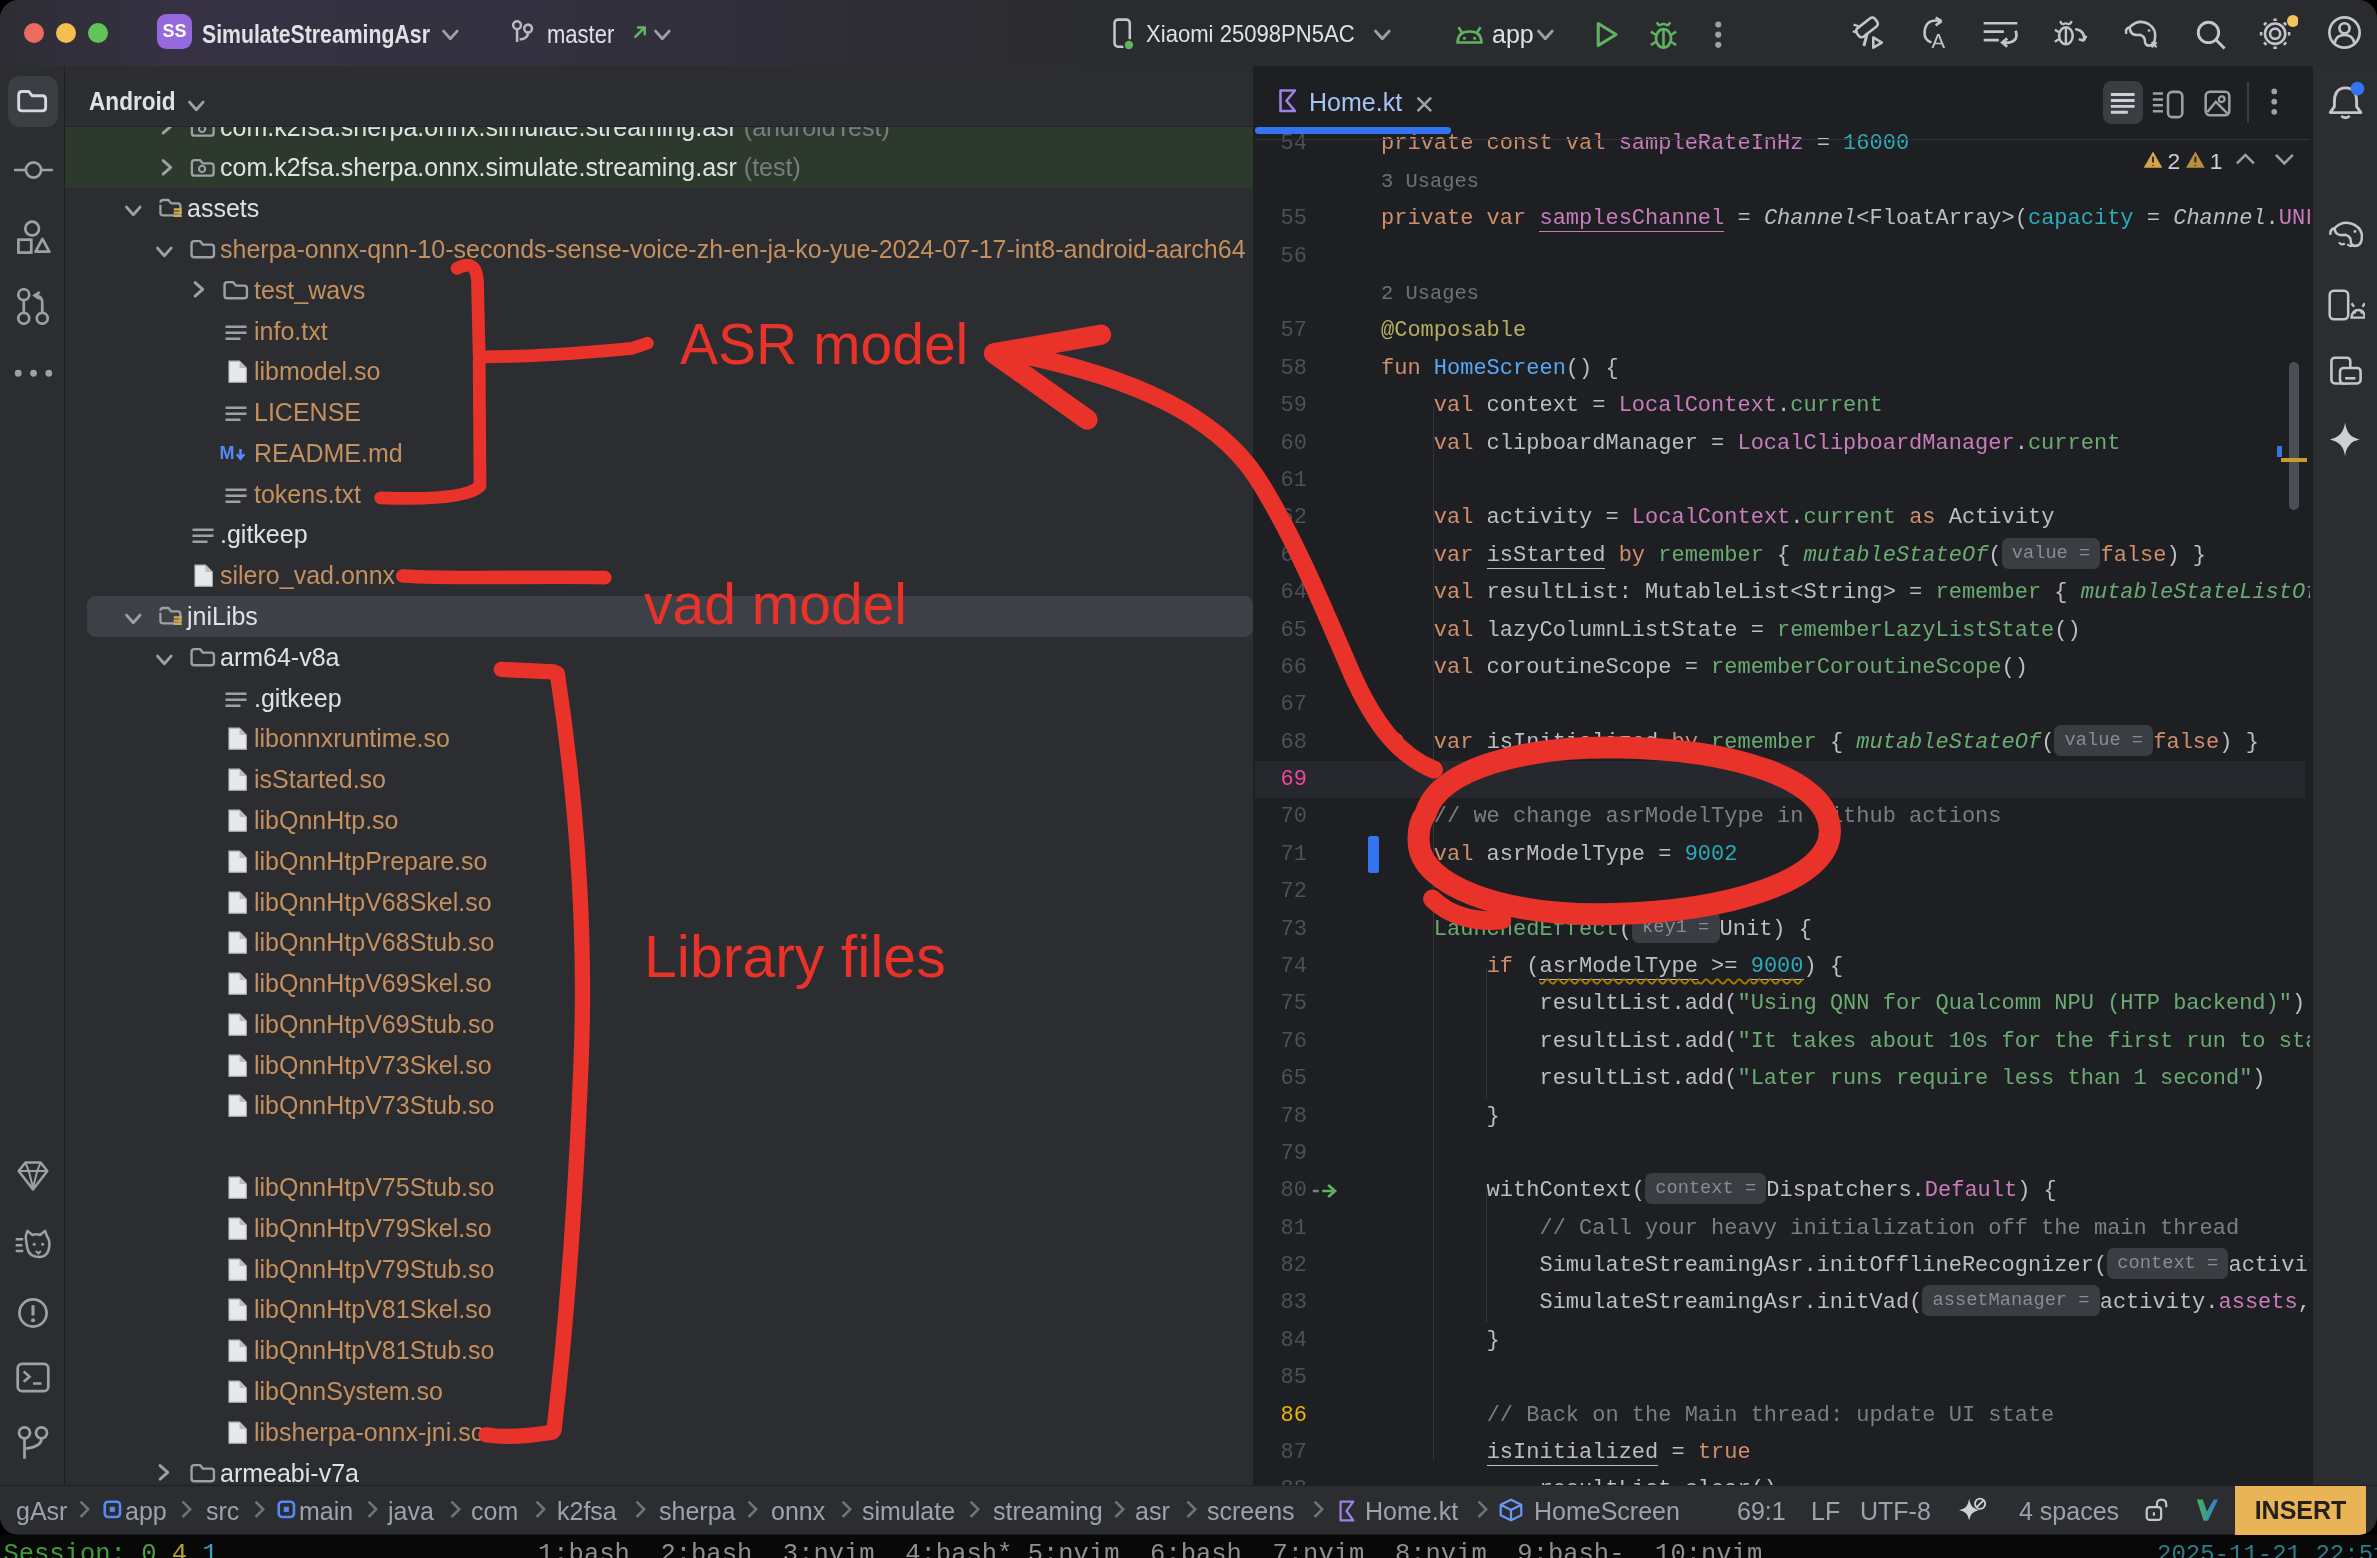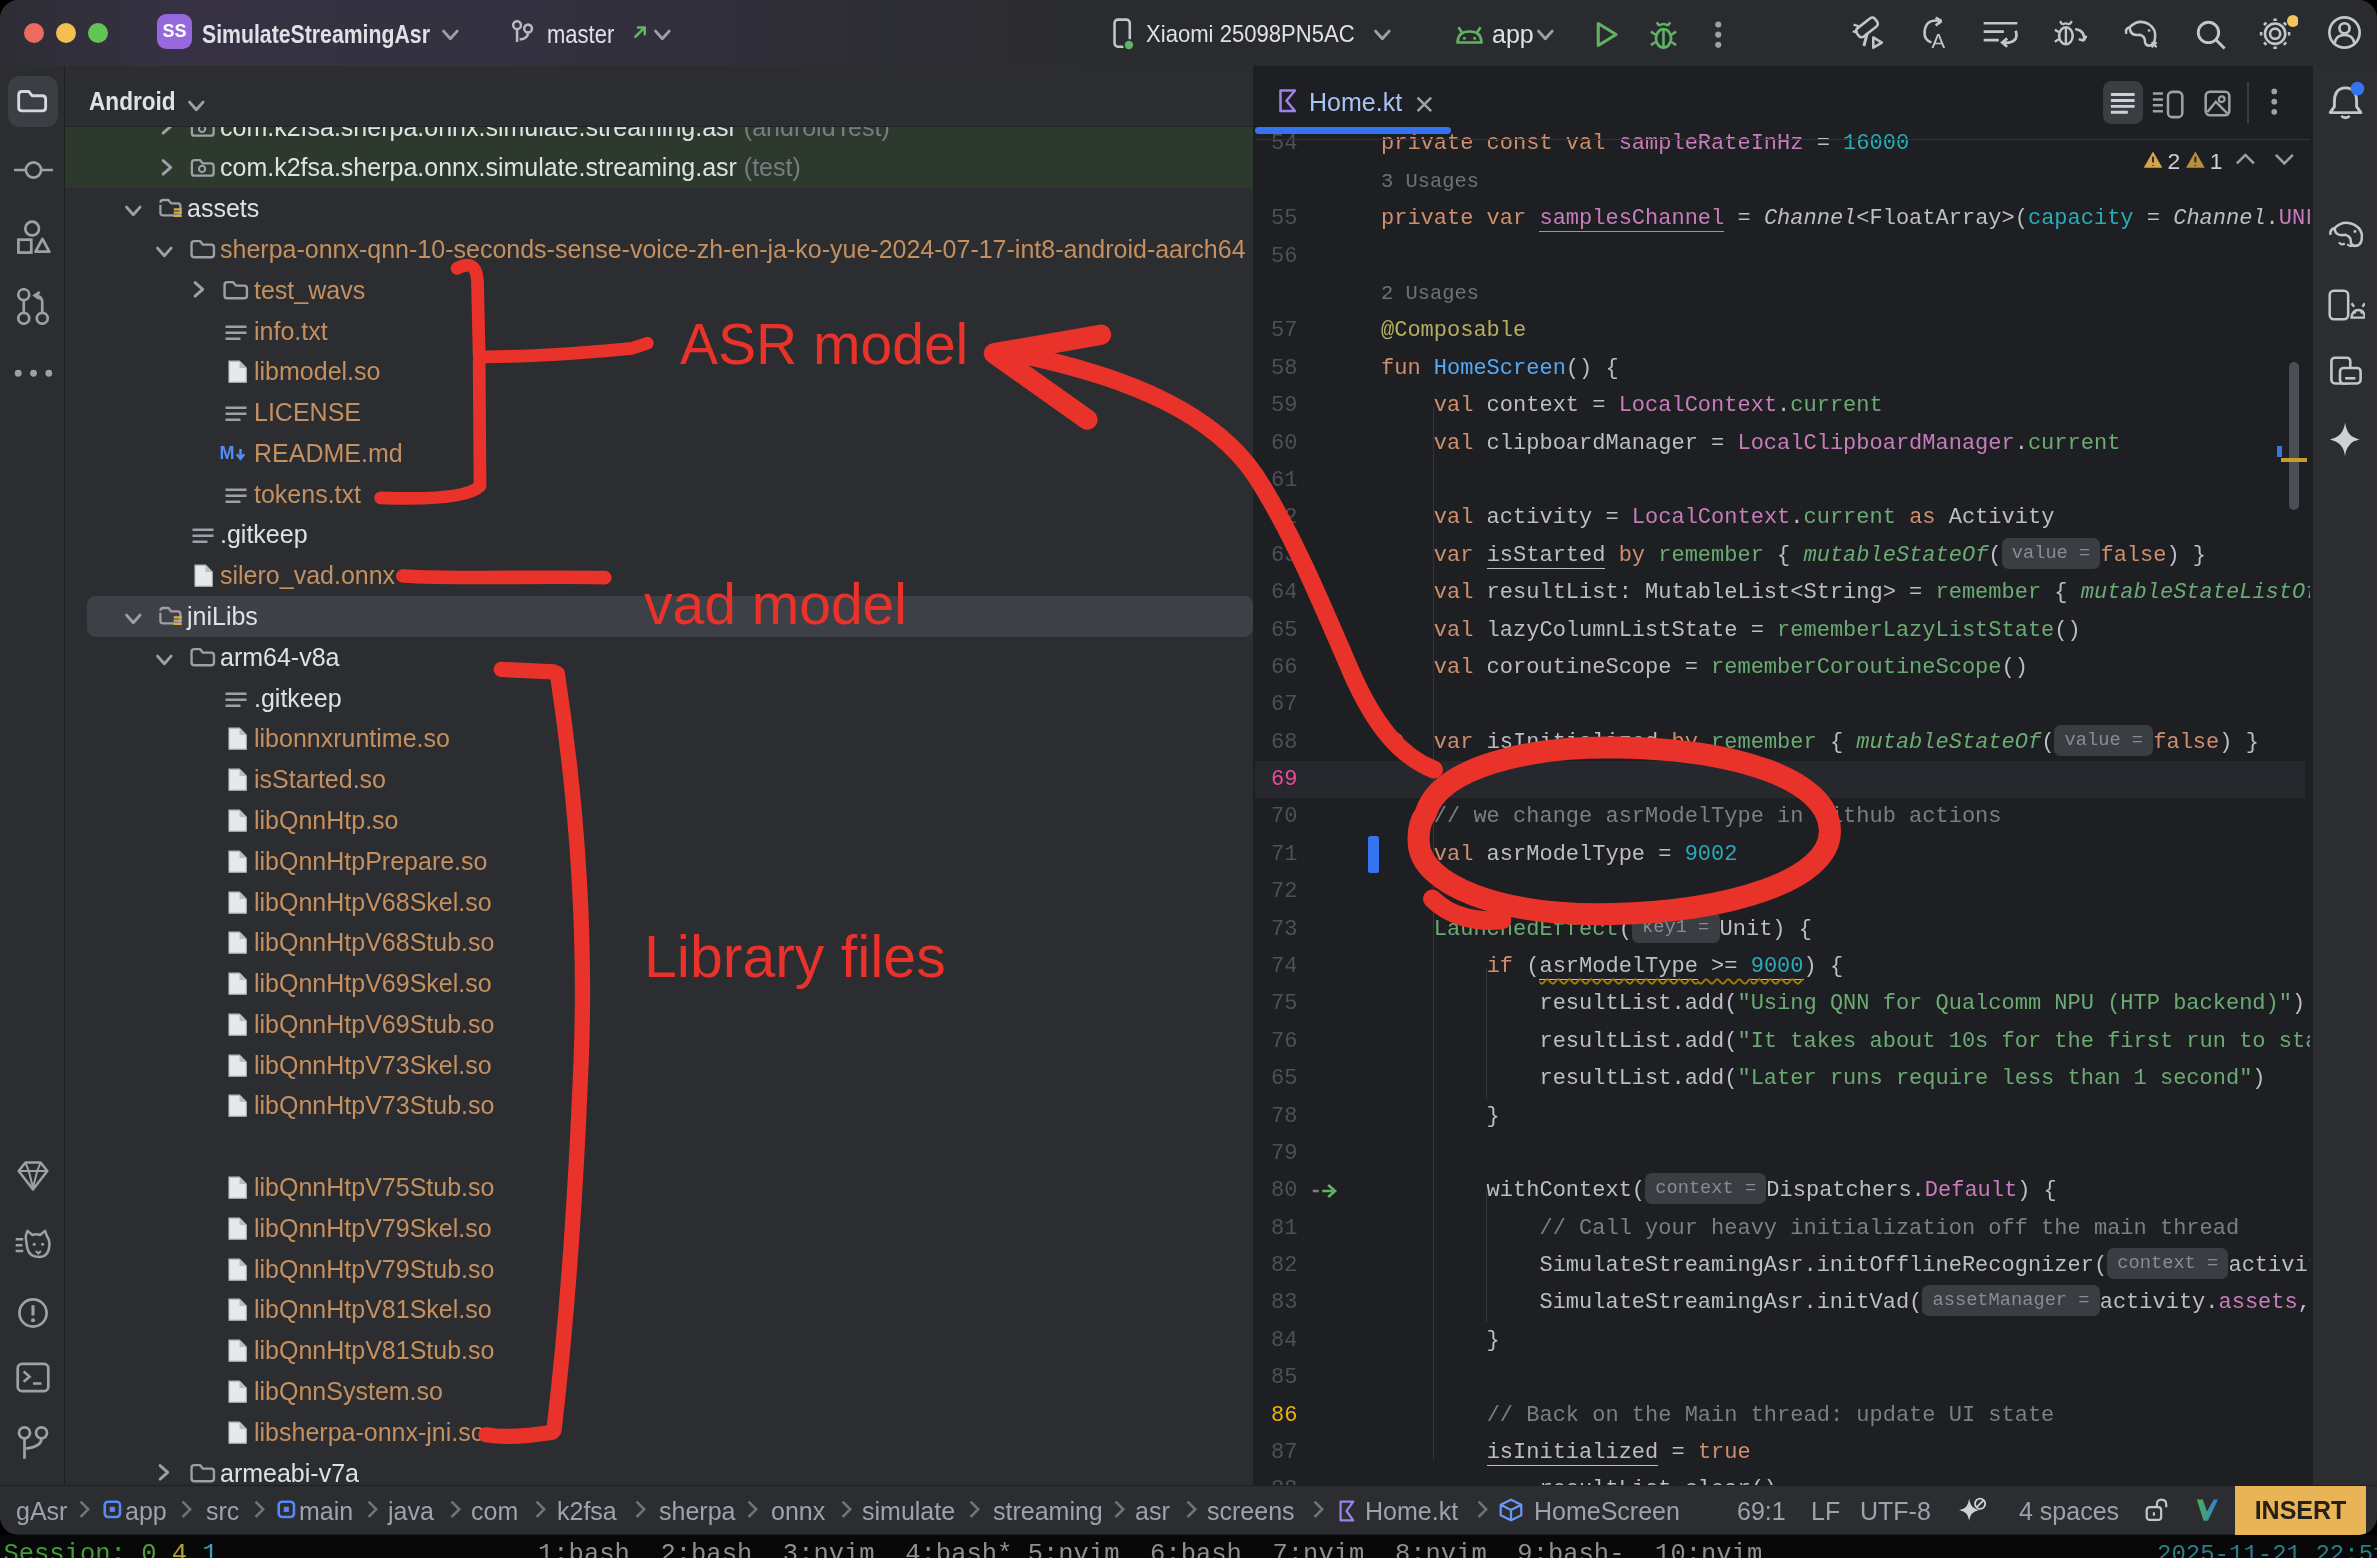--- a/index.html
+++ b/index.html
@@ -21,21 +21,21 @@
 .tan{color:#c5905f}
 .dim{color:#787c82}
 .rowgreen{background:#2d392d}
 .rowsel{position:absolute;left:22px;width:1166px;height:41px;background:#3d4046;border-radius:8.5px}
 .tic{position:absolute;top:8.5px}
 
 #edit{position:absolute;left:1255px;top:66px;width:1055px;height:1419px;background:#1e1f22;overflow:hidden}
 #tabbar{position:absolute;left:0;top:0;width:1055px;height:74px;border-bottom:1.7px solid #313337}
 #tabline{position:absolute;left:0;top:61px;width:196px;height:6.8px;background:#3574f0;border-radius:3.4px}
 .cl{position:absolute;left:126px;white-space:pre;font:22px/37px "Liberation Mono",monospace;color:#bcbec4}
-.ln{position:absolute;left:16px;width:48px;font:22px/37px "Liberation Mono",monospace;color:#4c5058}
+.ln{position:absolute;left:4px;width:48px;text-align:right;font:22px/37px "Liberation Mono",monospace;color:#4c5058}
 .k{color:#cf8e6d}
 .n{color:#2aacb8}
 .s{color:#6aab73}
 .g{color:#6aab73}
 .gi{color:#6aab73;font-style:italic}
 .p{color:#c77dbb;}
 .c{color:#7a7e85}
 .y{color:#b3ae60}
 .b{color:#56a8f5}
 .it{font-style:italic}

